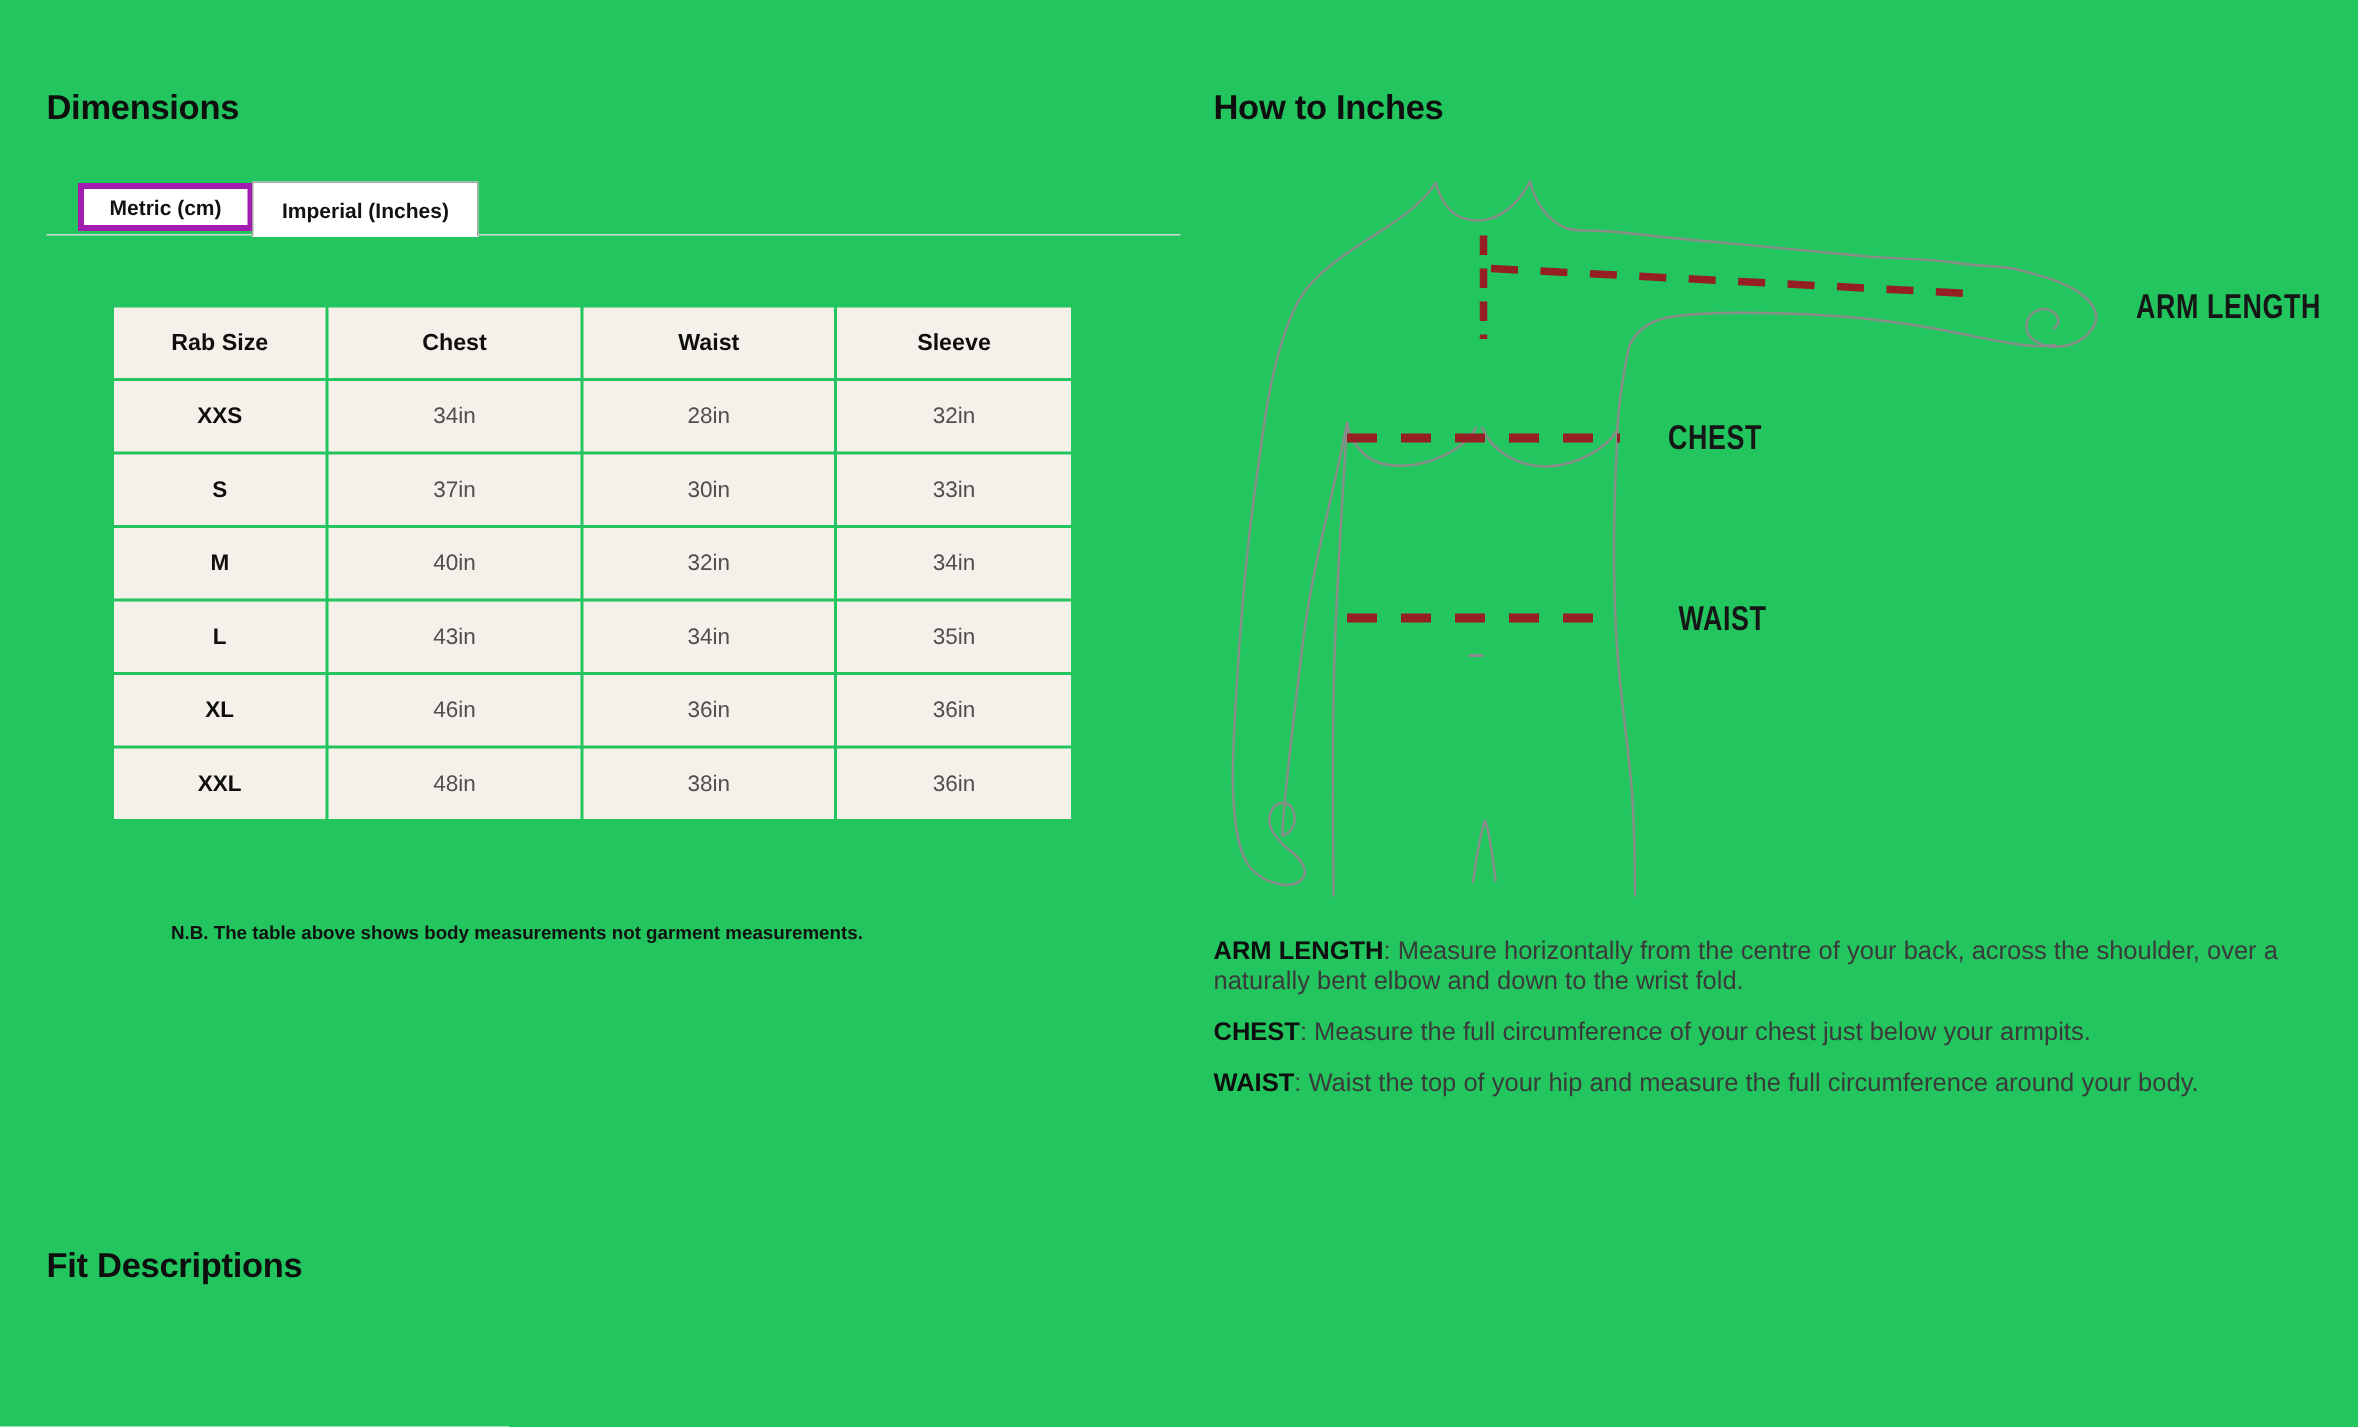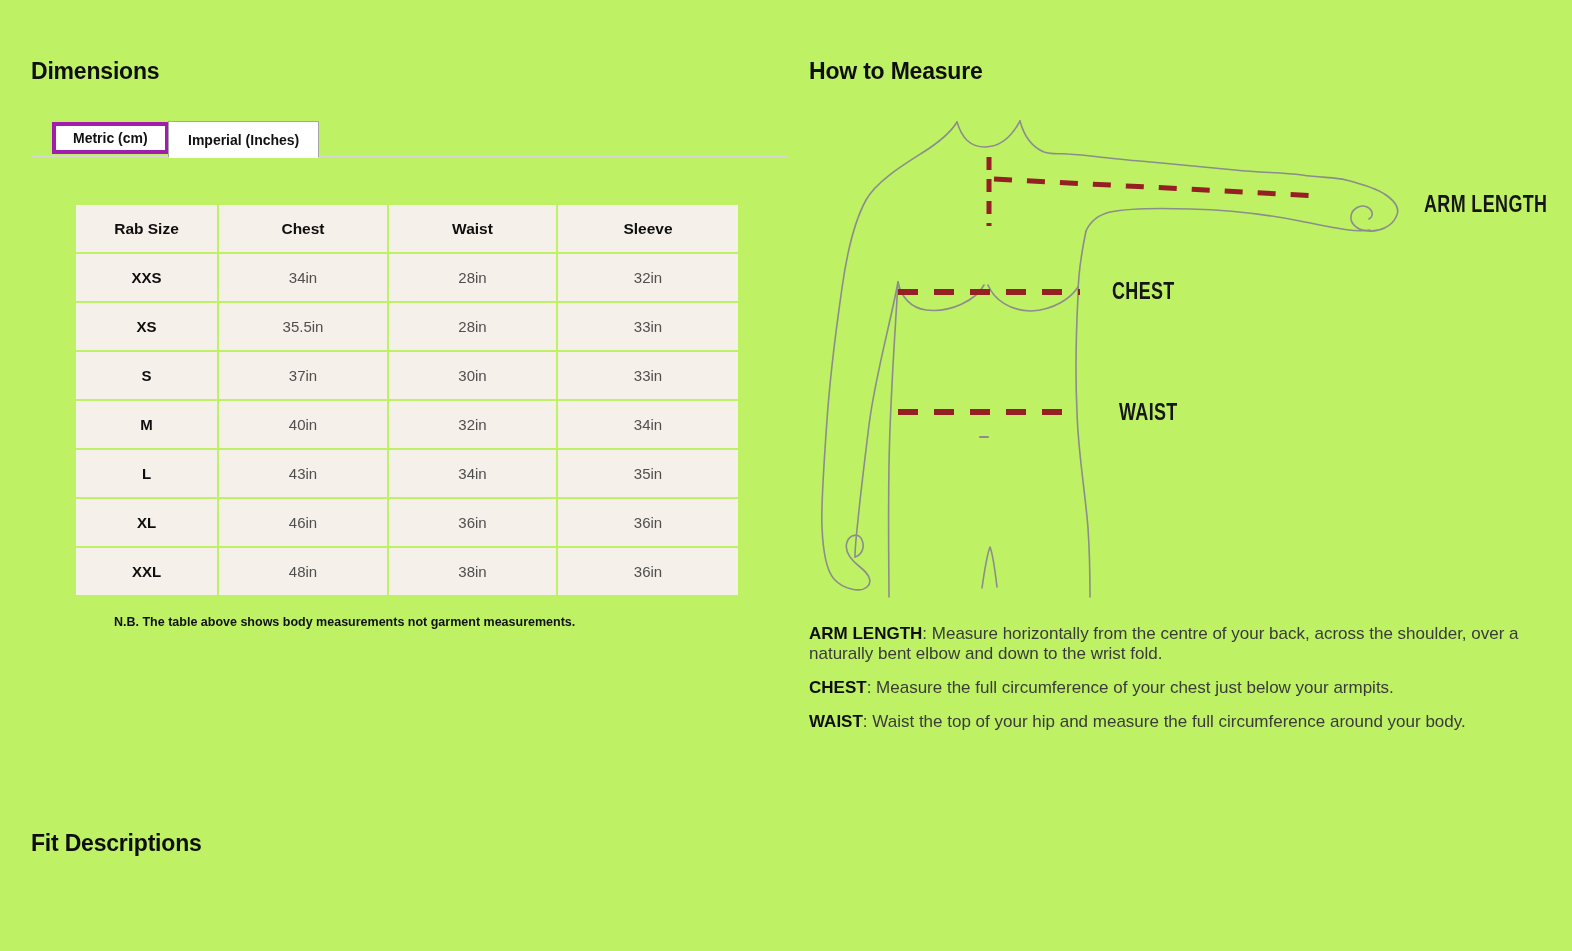--- a/index.html
+++ b/index.html
@@ -1,36 +1,36 @@
 <!DOCTYPE html>
 <html><head>
 <meta charset="utf-8">
 <style>
   * { margin:0; padding:0; box-sizing:border-box; }
   html,body { background:#ffffff; }
   body { font-family:"Liberation Sans","DejaVu Sans",sans-serif; color:#1a1a1a; }
-  .canvas { position:relative; width:1572px; height:951px; background:#bef264; overflow:hidden; }
+  .canvas { position:relative; width:1572px; height:951px; background:#22c55e; overflow:hidden; }
 
   h2.sec { position:absolute; font-size:23px; font-weight:700; color:#0e0e0e; letter-spacing:-0.2px; }
 
   
   .tabbar { position:absolute; left:31px; top:119px; width:756px; height:38px; }
   .tabbar .rule { position:absolute; left:0; bottom:0; width:100%; height:1px; background:#d9d9d9; }
   .tab { position:absolute; bottom:0; background:#fff; font-size:14px; font-weight:700; color:#111;
          display:flex; align-items:center; justify-content:center; cursor:pointer; }
   .tab.inactive { left:21px; height:32px; bottom:3px; padding:0 17px; border:4px solid #a21caf; }
   .tab.active   { left:137px; height:37px; bottom:-1px; padding:0 19px; border:1px solid #a6a6a6; border-bottom:1px solid #fff; z-index:2; }
 
   
   table.sizes { position:absolute; left:74px; top:203px; border-collapse:separate; border-spacing:2px; }
   table.sizes th, table.sizes td { background:#f5f0ea; text-align:center; vertical-align:middle; height:47px; }
   table.sizes th { font-size:15.5px; font-weight:700; color:#0e0e0e;text-align:center; }
   td.size { font-size:15px; font-weight:700; color:#0e0e0e;margin-left:48px; }
   td.val  { font-size:15px; font-weight:400; color:#4f4f4f;margin-left:24px; }
-  .c0{width:141px;} .c1{width:168px;} .c2{width:167px;} .c3{width:180px;margin-left:32px;}
+  .c0{width:141px;} .c1{width:168px;} .c2{width:167px;} .c3{width:156px;margin-left:32px;}
 
   .nb-note { position:absolute; left:74px; top:615px; font-size:12.5px; font-weight:700; color:#111;padding-left:40px; }
 
   
   .diagram { position:absolute; left:810px; top:100px; width:762px; height:500px; }
   .diagram svg { display:block; width:762px; height:500px; }
   .diag-label { font-size:23px; font-weight:700; fill:#161616; letter-spacing:0.5px; }
 
   
   .measure-defs { position:absolute; left:809px; top:624px; width:745px; }
@@ -66,26 +66,20 @@
       </tr>
     </thead>
     <tbody>
       <tr>
         <td class="size">XXS</td>
         <td class="val">34in</td>
         <td class="val">28in</td>
         <td class="val">32in</td>
       </tr>
       <tr>
-        <td class="size">XS</td>
-        <td class="val">35.5in</td>
-        <td class="val">28in</td>
-        <td class="val">33in</td>
-      </tr>
-      <tr>
         <td class="size">S</td>
         <td class="val">37in</td>
         <td class="val">30in</td>
         <td class="val">33in</td>
       </tr>
       <tr>
         <td class="size">M</td>
         <td class="val">40in</td>
         <td class="val">32in</td>
         <td class="val">34in</td>
@@ -106,21 +100,21 @@
         <td class="size">XXL</td>
         <td class="val">48in</td>
         <td class="val">38in</td>
         <td class="val">36in</td>
       </tr>
     </tbody>
   </table>
 
   <div class="nb-note">N.B. The table above shows body measurements not garment measurements.</div>
 
-  <h2 class="sec" style="left:809px; top:58px;">How to Measure</h2>
+  <h2 class="sec" style="left:809px; top:58px;">How to Inches</h2>
 
   <div class="diagram">
     <svg viewBox="0 0 762 500">
       <g fill="none" stroke-width="1.6" stroke-linecap="round" stroke-linejoin="round" stroke="#8c8c8c">
 
         <path d="M 147,22 C 152,38 160,47 175,47 C 190,47 202,36 210,21"></path>
 
         <path d="M 147,22 C 141,32 128,43 112,53 C 90,67 66,82 56,100 C 44,122 37,152 32,188
                  C 27,224 21,263 17,320 C 14,362 11,410 12,427 C 13,452 16,470 24,479
                  C 33,489 50,493 57,487 C 63,482 59,474 50,467 C 41,460 34,451 37,442

